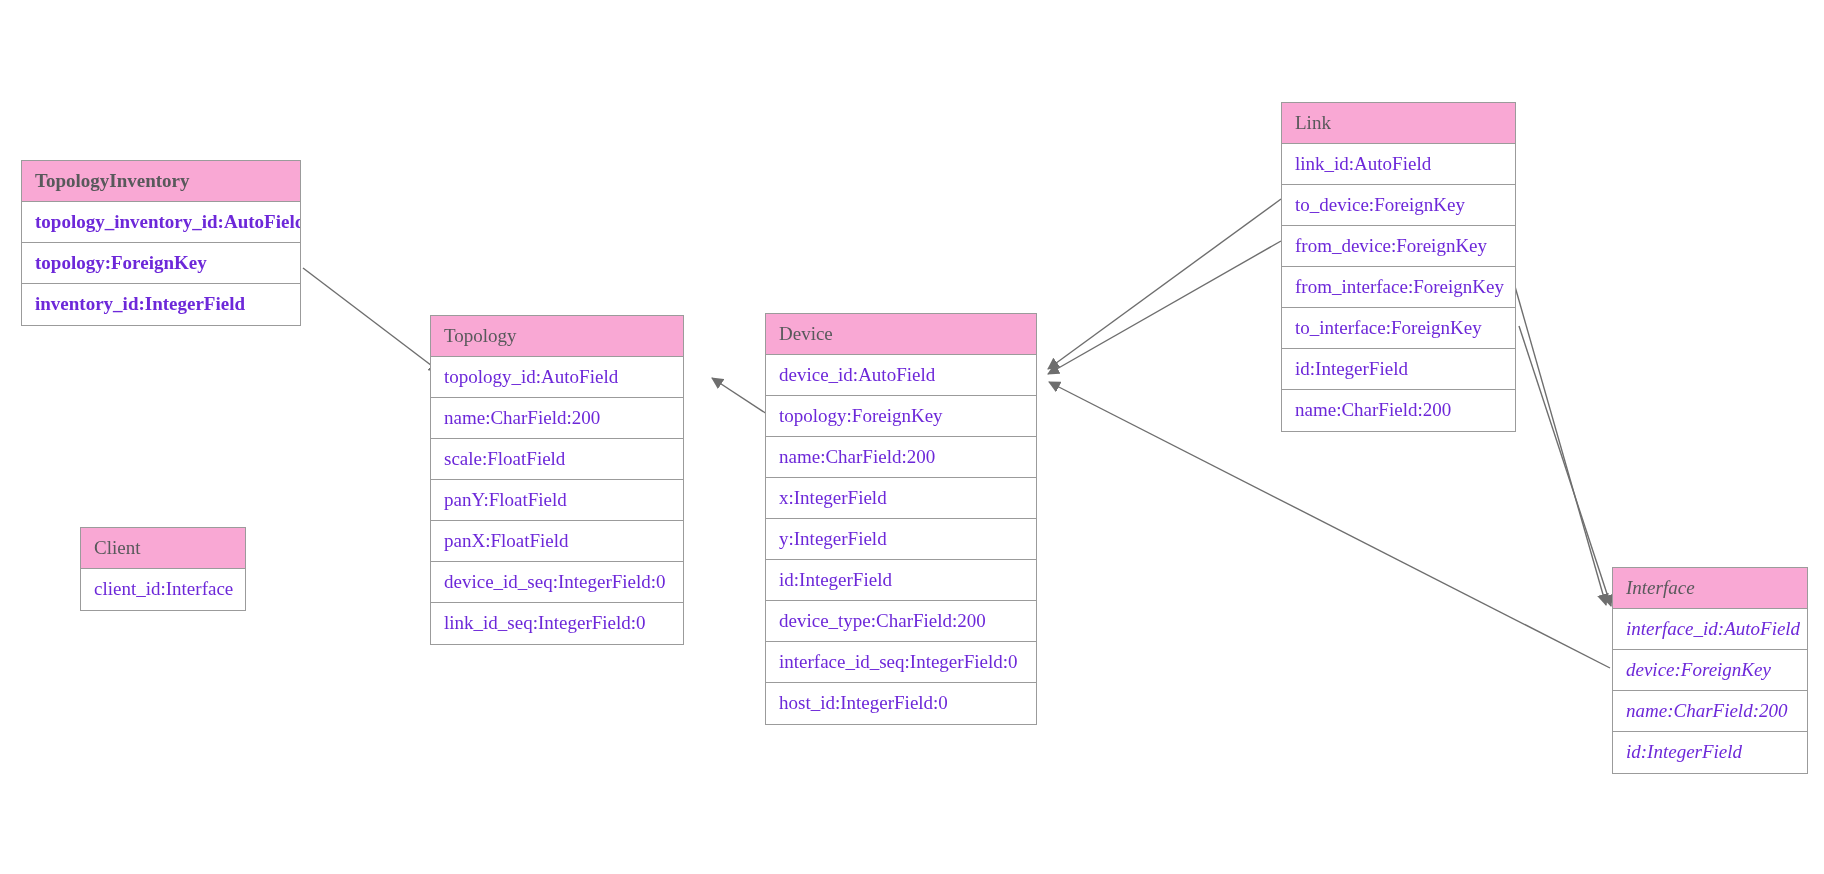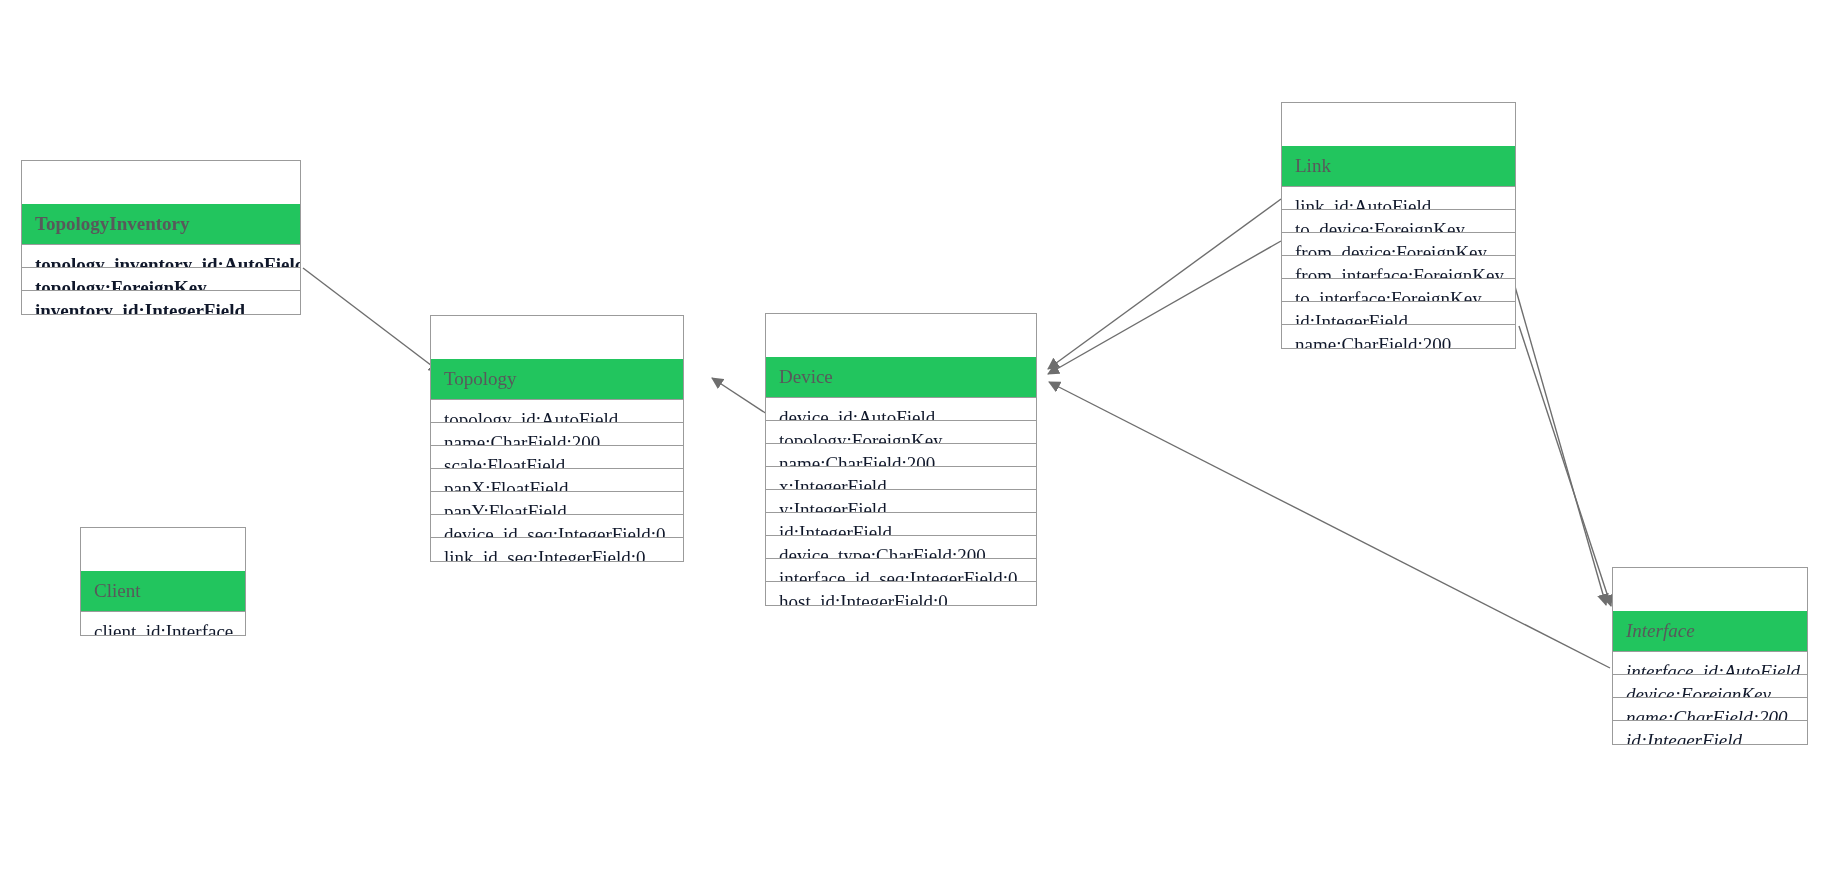--- a/index.html
+++ b/index.html
@@ -25,37 +25,36 @@
   }
   .entity {
     position: absolute;
     box-sizing: border-box;
     border: 1px solid #9b9b9b;
     background: #ffffff;
     z-index: 2;
   }
   .entity-header {
     box-sizing: border-box;
-    background: #22c55e;
+    background: #f9a8d4;
     border-bottom: 1px solid #9b9b9b;
     color: #58595b;
     font-size: 19px;
     line-height: 40px;
     height: 41px;
     padding: 0 0 12px 13px;
     white-space: nowrap;
     overflow: hidden;
-    margin-top: 43px;
   }
   .entity-field {
     box-sizing: border-box;
-    height: 23px;
+    height: 41px;
     line-height: 40px;
     border-bottom: 1px solid #9b9b9b;
-    color: #0f172a;
+    color: #6d28d9;
     font-size: 19px;
     padding: 0 0 0 13px;
     white-space: nowrap;
     overflow: hidden;
     background: #ffffff;
   }
   .entity-field.last {
     border-bottom: none;
   }
 </style>
@@ -99,22 +98,22 @@
   <div class="entity" style="left:80px; top:527px; width:166px;">
     <div class="entity-header">Client</div>
     <div class="entity-field last">client_id:Interface</div>
   </div>
 
   <div class="entity" style="left:430px; top:315px; width:254px;">
     <div class="entity-header">Topology</div>
     <div class="entity-field">topology_id:AutoField</div>
     <div class="entity-field">name:CharField:200</div>
     <div class="entity-field">scale:FloatField</div>
+    <div class="entity-field">panY:FloatField</div>
     <div class="entity-field">panX:FloatField</div>
-    <div class="entity-field">panY:FloatField</div>
     <div class="entity-field">device_id_seq:IntegerField:0</div>
     <div class="entity-field last">link_id_seq:IntegerField:0</div>
   </div>
 
   <div class="entity" style="left:765px; top:313px; width:272px;">
     <div class="entity-header">Device</div>
     <div class="entity-field">device_id:AutoField</div>
     <div class="entity-field">topology:ForeignKey</div>
     <div class="entity-field">name:CharField:200</div>
     <div class="entity-field">x:IntegerField</div>

